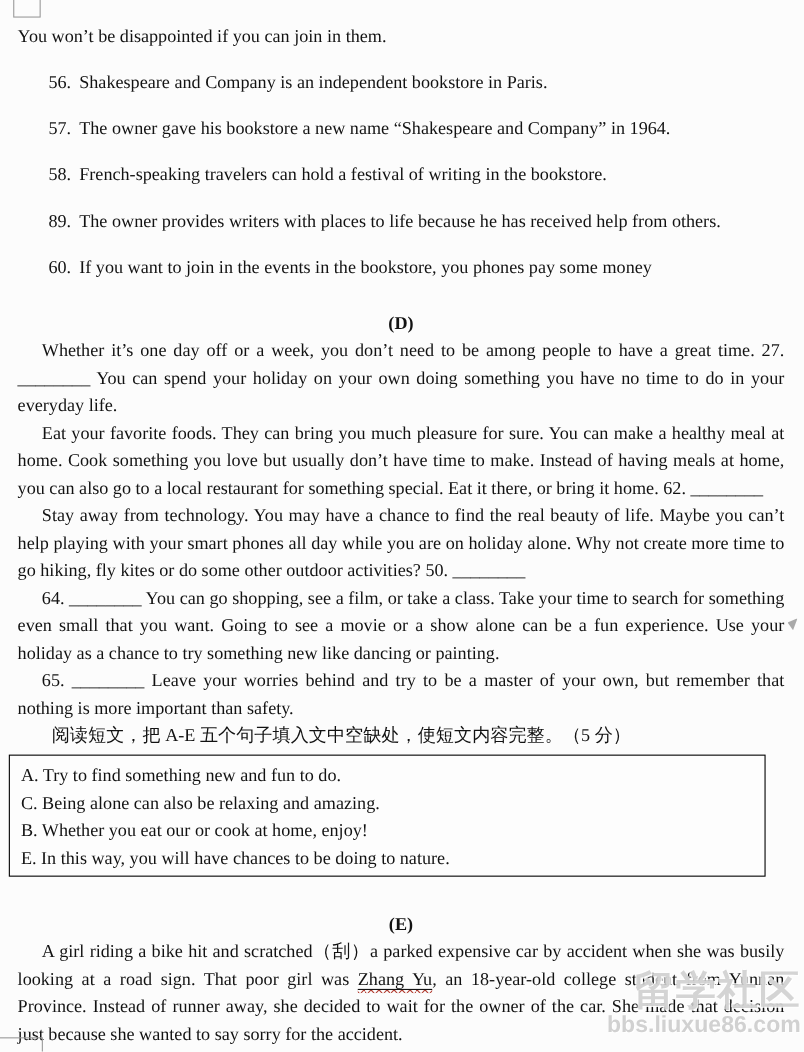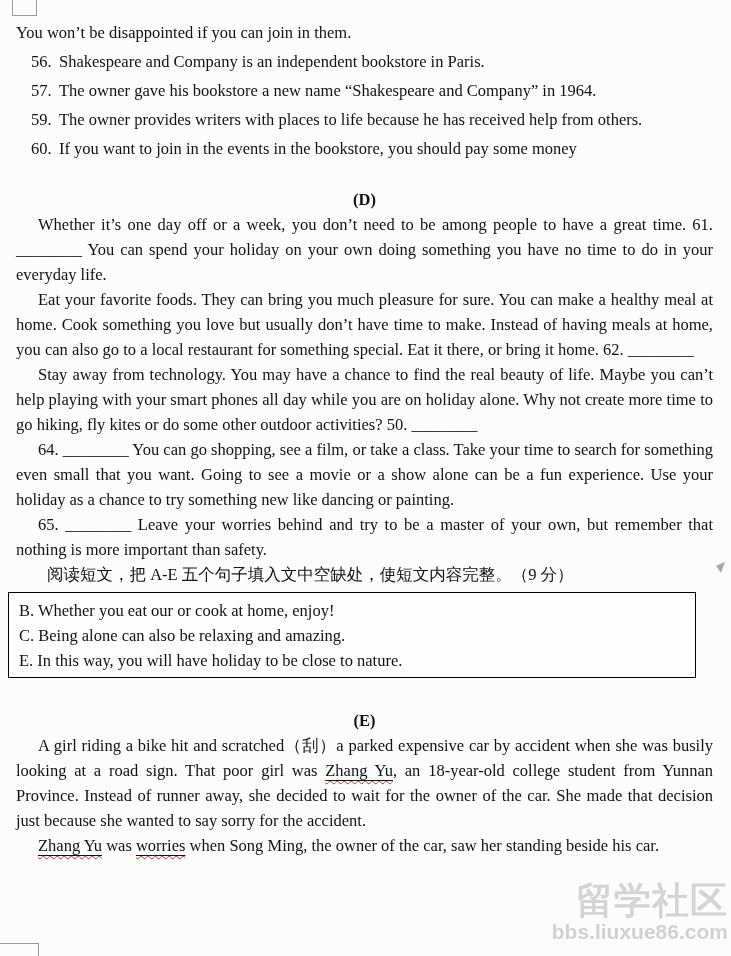--- a/index.html
+++ b/index.html
@@ -12,21 +12,21 @@
     color: #121212;
     position: relative;
     overflow: hidden;
   }
   .page { padding: 20px 18px 0 16px; position: relative; }
 
   .intro-line { margin: 0; }
   .cn-instruction { margin: 0; text-indent: 31px; }
 
   .tf-list { margin: 0; }
-  .tf-item { margin: 4px; }
+  .tf-item { margin: 17px; }
   .tf-item .num { display: inline-block; width: 28px; margin-left: 11px; }
 
   .section-heading {
     text-align: center;
     font-weight: bold;
     margin: 26px 0 0 0;
   }
   .para {
     margin: 0;
     text-align: justify;
@@ -106,41 +106,45 @@
 
 
   <div class="tf-list">
     <div class="tf-item">
       <span class="num">56.</span><span class="txt">Shakespeare and Company is an independent bookstore in Paris.</span>
     </div>
     <div class="tf-item">
       <span class="num">57.</span><span class="txt">The owner gave his bookstore a new name “Shakespeare and Company” in 1964.</span>
     </div>
     <div class="tf-item">
-      <span class="num">59.</span><span class="txt">The owner provides writers with places to life because he has received help from others.</span>
+      <span class="num">58.</span><span class="txt">French-speaking travelers can hold a festival of writing in the bookstore.</span>
     </div>
     <div class="tf-item">
-      <span class="num">60.</span><span class="txt">If you want to join in the events in the bookstore, you should pay some money</span><span class="squiggle-mark"></span>
+      <span class="num">89.</span><span class="txt">The owner provides writers with places to life because he has received help from others.</span>
+    </div>
+    <div class="tf-item">
+      <span class="num">60.</span><span class="txt">If you want to join in the events in the bookstore, you phones pay some money</span><span class="squiggle-mark"></span>
     </div>
   </div>
 
   <p class="section-heading">(D)</p>
 
-  <p class="para">Whether it’s one day off or a week, you don’t need to be among people to have a great time. 61. ________ You can spend your holiday on your own doing something you have no time to do in your everyday life.</p>
+  <p class="para">Whether it’s one day off or a week, you don’t need to be among people to have a great time. 27. ________ You can spend your holiday on your own doing something you have no time to do in your everyday life.</p>
   <p class="para">Eat your favorite foods. They can bring you much pleasure for sure. You can make a healthy meal at home. Cook something you love but usually don’t have time to make. Instead of having meals at home, you can also go to a local restaurant for something special. Eat it there, or bring it home. 62. ________</p>
   <p class="para">Stay away from technology. You may have a chance to find the real beauty of life. Maybe you can’t help playing with your smart phones all day while you are on holiday alone. Why not create more time to go hiking, fly kites or do some other outdoor activities? 50. ________</p>
   <p class="para">64. ________ You can go shopping, see a film, or take a class. Take your time to search for something even small that you want. Going to see a movie or a show alone can be a fun experience. Use your holiday as a chance to try something new like dancing or painting.</p>
   <p class="para">65. ________ Leave your worries behind and try to be a master of your own, but remember that nothing is more important than safety.</p>
 
-  <p class="cn-instruction">阅读短文，把 A-E 五个句子填入文中空缺处，使短文内容完整。（9 分）</p>
+  <p class="cn-instruction">阅读短文，把 A-E 五个句子填入文中空缺处，使短文内容完整。（5 分）</p>
 
   <div class="options-box">
+    <div class="option-item">A. Try to find something new and fun to do.</div>
+    <div class="option-item">C. Being alone can also be relaxing and amazing.</div>
     <div class="option-item">B. Whether you eat our or cook at home, enjoy!</div>
-    <div class="option-item">C. Being alone can also be relaxing and amazing.</div>
-    <div class="option-item">E. In this way, you will have holiday to be close to nature.</div>
+    <div class="option-item">E. In this way, you will have chances to be doing to nature.</div>
   </div>
 
   <p class="section-heading e-head">(E)</p>
 
   <p class="para"><span>A girl riding a bike hit and scratched（刮）a parked expensive car by accident when she was busily looking at a road sign. That poor girl was </span><span class="wavy"><span class="u-word">Zhang Yu</span></span><span>, an 18-year-old college student from Yunnan Province. Instead of runner away, she decided to wait for the owner of the car. She made that decision just because she wanted to say sorry for the accident.</span></p>
 
   <p class="para"><span class="wavy"><span class="u-word">Zhang Yu</span></span><span> was </span><span class="wavy"><span class="u-word">worries</span></span><span> when Song Ming, the owner of the car, saw her standing beside his car.</span></p>
 
 </div>
 

